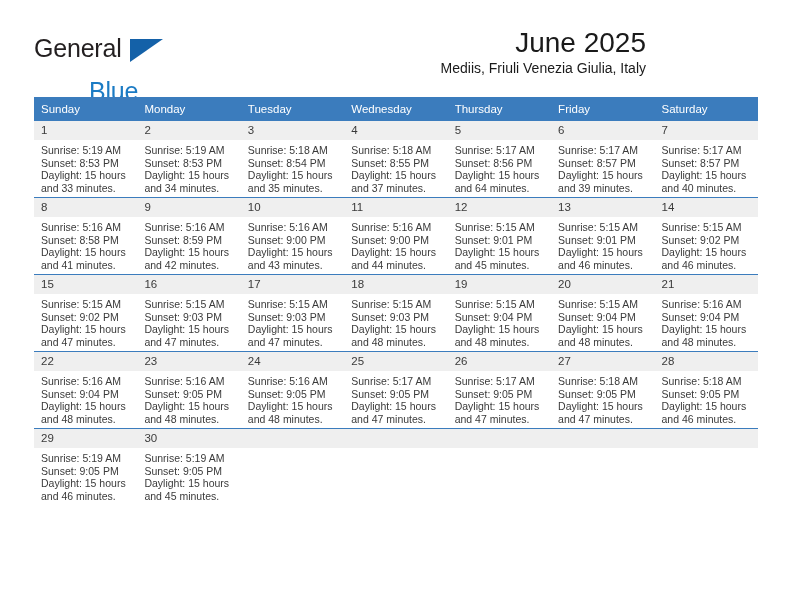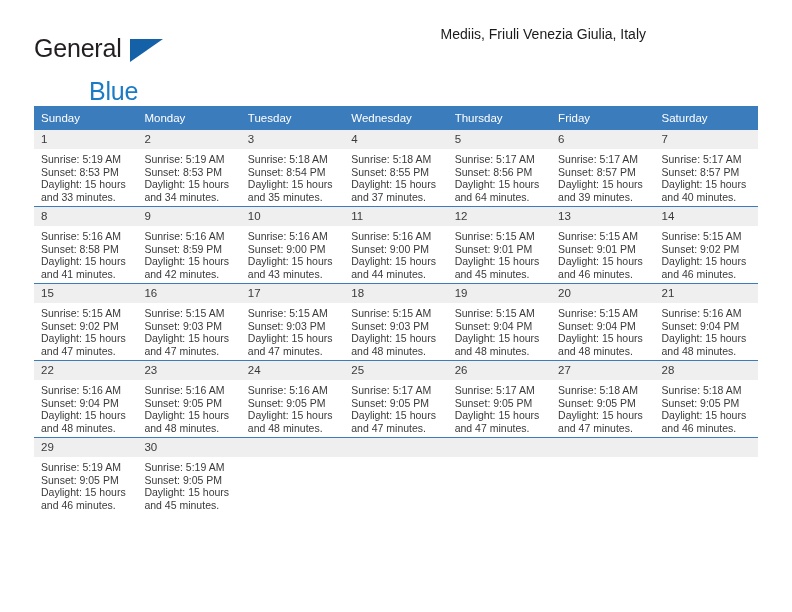--- a/index.html
+++ b/index.html
@@ -79,21 +79,21 @@
     font-size: 14px;
     color: #1a1a1a;
     line-height: 17px;
     white-space: nowrap;
   }
 
   
   .calendar {
     position: absolute;
     left: 34px;
-    top: 106px;
+    top: 97px;
     width: 724px;
     border-collapse: collapse;
     table-layout: fixed;
   }
   .calendar th {
     background: #3b7cbd;
     color: #ffffff;
     font-size: 11.5px;
     font-weight: normal;
     text-align: left;
@@ -143,20 +143,21 @@
 
   <div class="header">
 
     <div class="logo">
       <span class="logo-general">General</span>
       <span class="logo-triangle"></span>
       <span class="logo-blue">Blue</span>
     </div>
 
     <div class="title-block">
+      <div class="cal-title">June 2025</div>
       <div class="cal-subtitle">Mediis, Friuli Venezia Giulia, Italy</div>
     </div>
 
   </div>
 
   <table class="calendar">
     <thead>
       <tr>
         <th>Sunday</th>
         <th>Monday</th>

